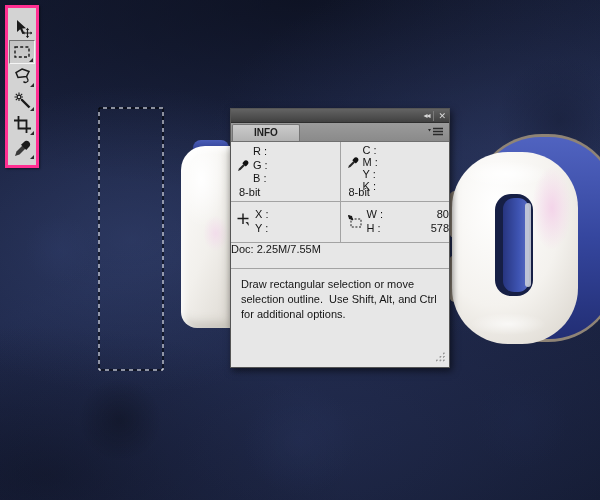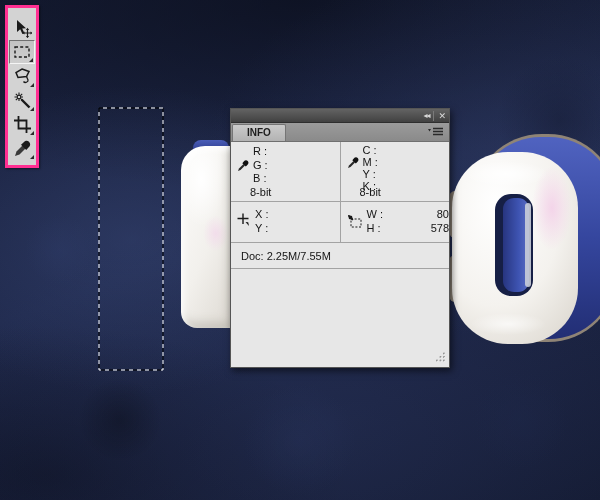--- a/index.html
+++ b/index.html
@@ -83,39 +83,39 @@
     border-bottom:1px solid #2e2e2e; position:relative; cursor:move;
   }
   .win-btns { position:absolute; right:3px; top:0; height:14px; display:flex; align-items:center; gap:4px; }
   .win-btn { color:#d8d8d8; font-size:8px; line-height:14px; cursor:pointer; letter-spacing:-1px; }
   .win-sep { width:1px; height:10px; background:#2b2b2b; border-right:1px solid #7a7a7a; }
   .panel-tabs {
     height:19px; flex:0 0 19px; background:linear-gradient(#9b9b9b,#8a8a8a);
     border-bottom:1px solid #6f6f6f; display:flex; align-items:flex-end; position:relative;
   }
   .tab-info {
-    height:17px; margin-left:1px; padding:0 14px; background:linear-gradient(#cbcbcb,#b3b3b3);
+    height:17px; margin-left:1px; padding:0 21px; background:linear-gradient(#cbcbcb,#b3b3b3);
     border:1px solid #757575; border-bottom:none; border-radius:2px 2px 0 0;
     font-size:10px; font-weight:bold; color:#1d1d1d; line-height:16px; cursor:pointer;
   }
   .panel-menu-icon { position:absolute; right:5px; top:4px; cursor:pointer; }
   .panel-body { flex:1; display:flex; flex-direction:column; position:relative; }
   .sec { border-bottom:1px solid #a3a3a3; display:flex; }
   .sec-colors { flex:0 0 60px; }
   .sec-coords { flex:0 0 41px; }
-  .sec-doc { flex:0 0 26px; align-items:center; padding-left:10px; }
+  .sec-doc { flex:0 0 26px; }
   .sec-hint { border-bottom:none; flex:1; padding:8px 12px 0 10px; display:block; position:relative; }
   .col { flex:1; position:relative; }
   .col + .col { border-left:1px solid #a3a3a3; }
   .readout-icon { position:absolute; left:6px; }
   .labels { margin-left:22px; margin-top:3px; }
   .labels div { line-height:13.5px; }
   .labels.tight { margin-top:2px; }
   .labels.tight div { line-height:12px; }
-  .depth { position:absolute; bottom:3px; left:19px; }
+  .depth { position:absolute; bottom:3px; left:8px; }
   .coord-labels { margin-left:24px; margin-top:5px; }
   .coord-labels div { line-height:14px; }
   .wh-row { display:flex; line-height:14px; }
   .wh-row .v { flex:1; text-align:right; }
   .hint-text { width:202px; line-height:15px; white-space:pre-wrap; }
   .resize-grip { position:absolute; right:3px; bottom:3px; cursor:nwse-resize; }
 </style>
 </head>
 <body>
 
@@ -304,20 +304,21 @@
           </div>
         </div>
       </div>
     </div>
 
     <div class="sec sec-doc">
       <span>Doc: 2.25M/7.55M</span>
     </div>
 
     <div class="sec sec-hint">
+      <div class="hint-text">Draw rectangular selection or move selection outline.  Use Shift, Alt, and Ctrl for additional options.</div>
       <svg class="resize-grip" width="13" height="12" viewBox="0 0 13 12">
         <g fill="#8d8d8d">
           <circle cx="11" cy="1.5" r="1"></circle>
           <circle cx="7.5" cy="5" r="1"></circle>
             <circle cx="11" cy="5" r="1"></circle>
           <circle cx="4" cy="8.5" r="1"></circle>
             <circle cx="7.5" cy="8.5" r="1"></circle>
             <circle cx="11" cy="8.5" r="1"></circle>
         </g>
         <g fill="#f2f2f2">

